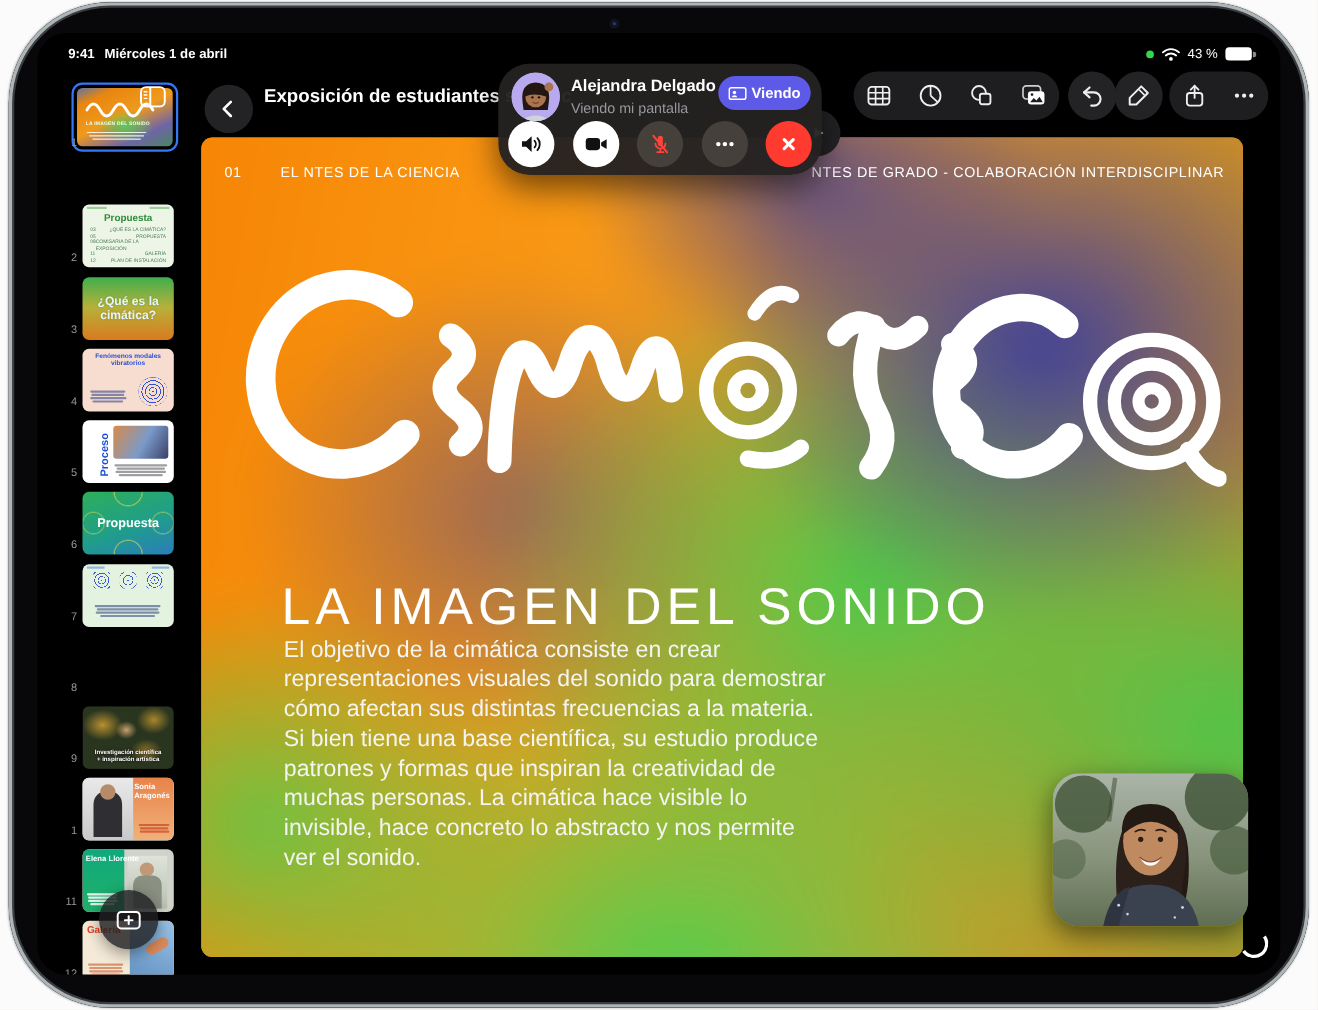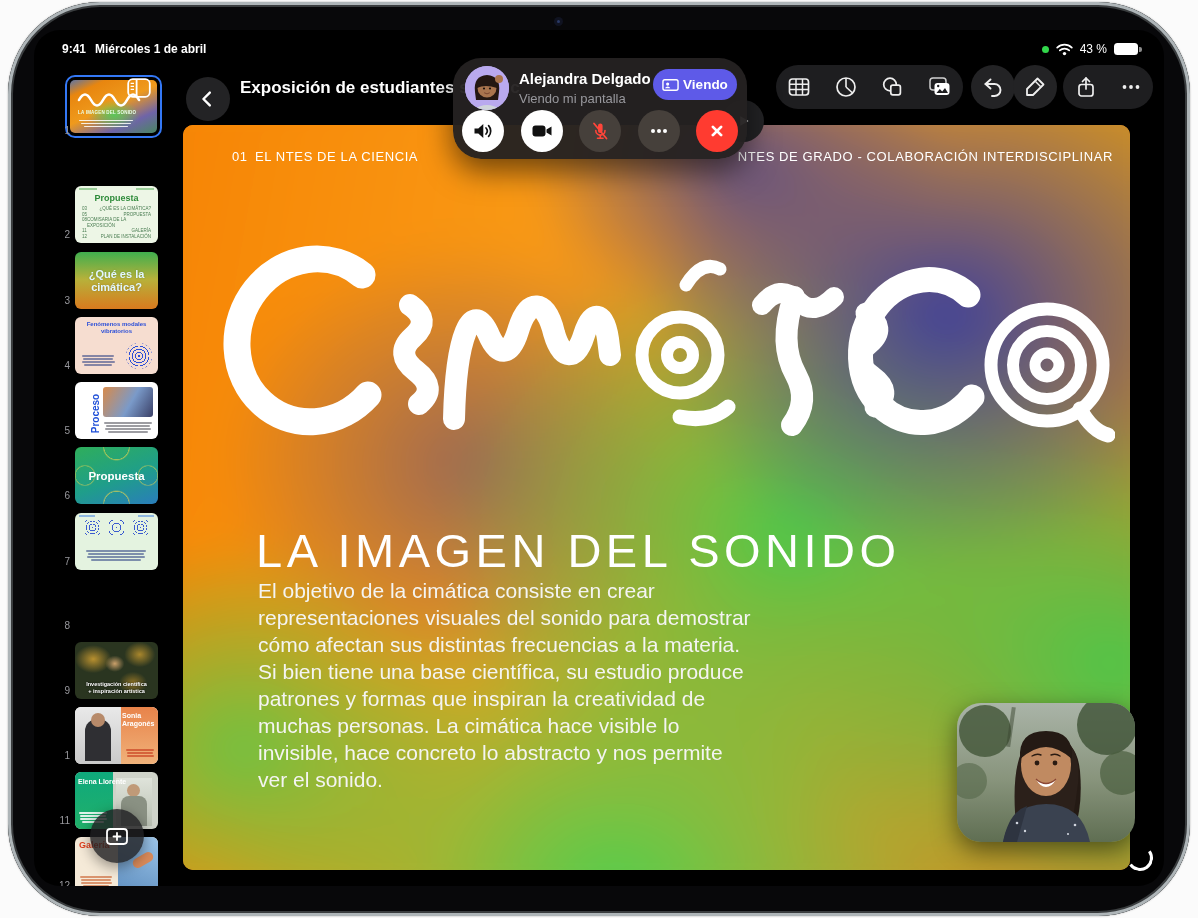--- a/index.html
+++ b/index.html
@@ -111,21 +111,21 @@
       radial-gradient(430px 360px at 78% 28%, rgba(56,60,150,.95), rgba(56,60,150,0) 70%),
       radial-gradient(300px 250px at 58% 10%, rgba(56,60,150,.75), transparent 70%),
       radial-gradient(500px 430px at 63% 54%, rgba(78,200,86,.95), transparent 70%),
       radial-gradient(430px 380px at 94% 70%, rgba(78,200,86,.92), transparent 70%),
       radial-gradient(540px 450px at 46% 97%, rgba(85,205,90,.95), transparent 72%),
       radial-gradient(330px 300px at 10% 80%, rgba(85,205,90,.8), transparent 70%),
       radial-gradient(360px 320px at 32% 46%, rgba(64,60,140,.5), transparent 70%),
       linear-gradient(100deg,#ec8512 0%,#f09b25 38%,#e89a2c 58%,#cf9330 78%,#b98a33 100%);
     filter:blur(22px) saturate(1.12);}
   .slide-header{position:absolute;left:0;top:24px;width:100%;color:#fff;font-size:13px;letter-spacing:.6px;z-index:3;}
-  .sh-num{position:absolute;left:21px;top:0;margin-left:28px;}
+  .sh-num{position:absolute;left:21px;top:0;}
   .sh-left{position:absolute;left:72px;top:0;}
   .sh-right{position:absolute;right:17px;top:0;}
   .headline{position:absolute;left:16px;top:58px;width:916px;height:300px;z-index:2;}
   .sub-title{position:absolute;left:73px;top:398px;color:#fff;font-size:47px;letter-spacing:4.5px;z-index:3;font-family:"Liberation Sans",sans-serif;}
   .body-text{position:absolute;left:75px;top:452px;width:660px;color:#f4f4f2;font-size:21px;line-height:27px;white-space:pre-line;z-index:3;font-family:"Liberation Sans",sans-serif;}
   
   .ft-pill{position:absolute;left:419px;top:28px;width:294px;height:101px;border-radius:28px;background:rgba(36,33,33,.96);z-index:40;box-shadow:0 12px 30px rgba(0,0,0,.55);}
   .ft-avatar{position:absolute;left:12px;top:8px;width:44px;height:44px;border-radius:50%;overflow:hidden;background:#b9a9ee;}
   .ft-name{position:absolute;left:66px;top:12px;color:#fff;font-size:15px;font-weight:700;}
   .ft-status{position:absolute;left:66px;top:33px;color:#98989d;font-size:13px;}

